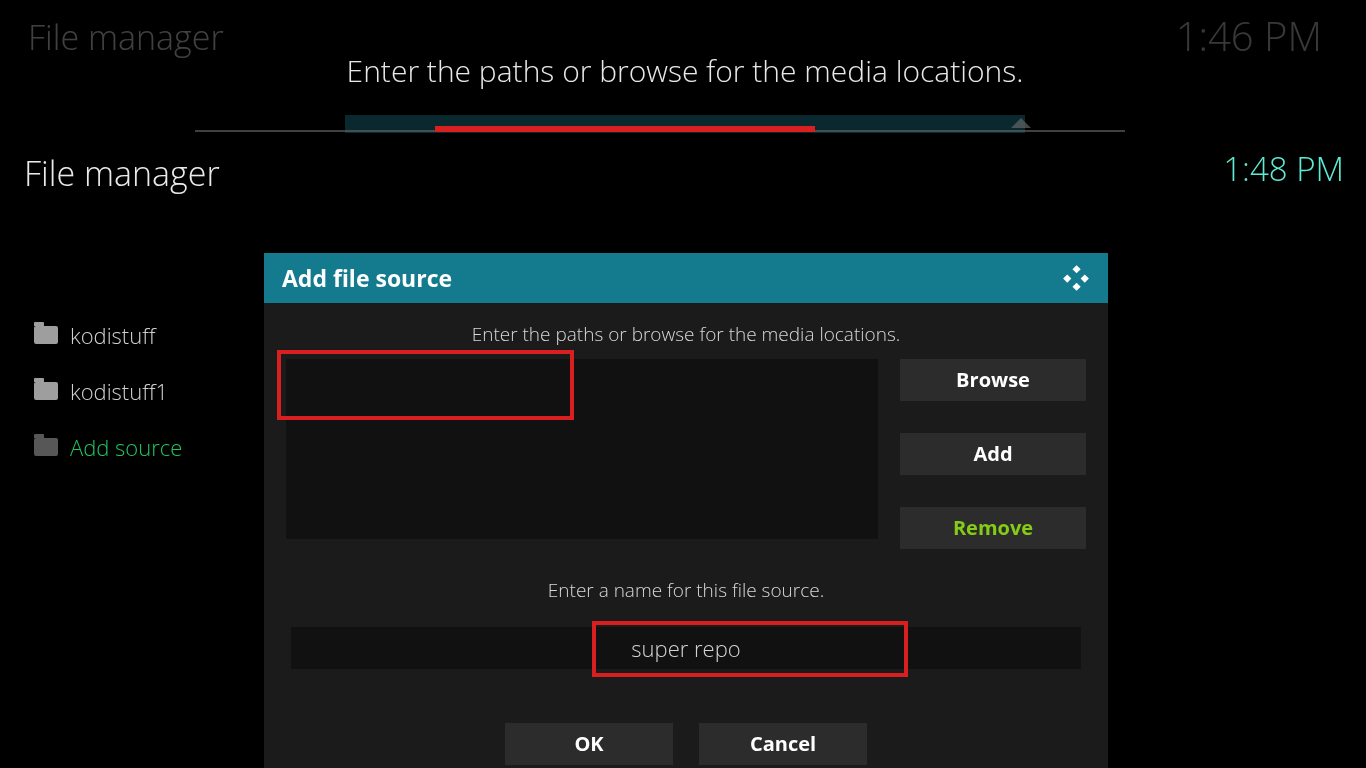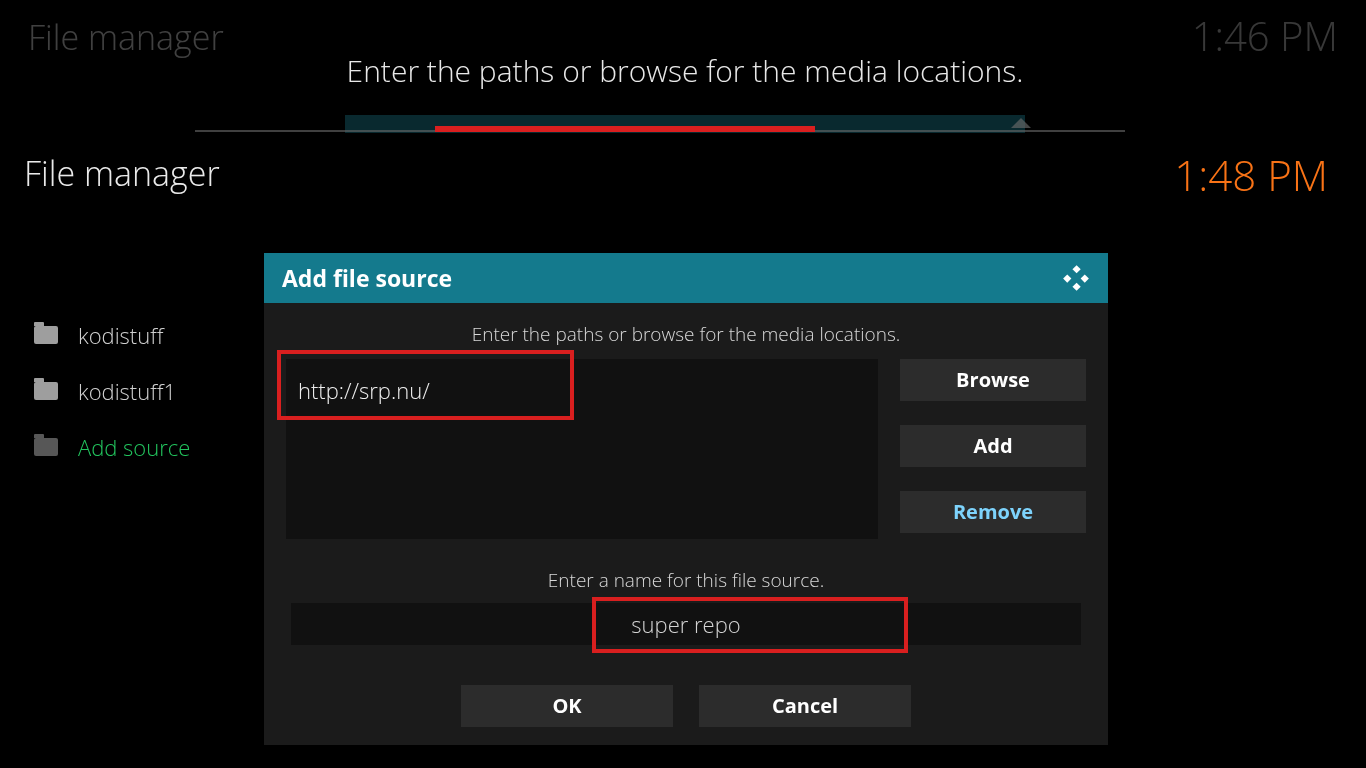--- a/index.html
+++ b/index.html
@@ -1,65 +1,65 @@
 <!DOCTYPE html>
 <html><head>
 <meta charset="utf-8">
 <style>
   * { margin:0; padding:0; box-sizing:border-box; }
   html,body { width:1366px; height:768px; overflow:hidden; background:#000; font-family:"Open Sans","Segoe UI",Arial,sans-serif; color:#fff; }
   body { position:relative; }
 
   
   .bg-header-1 { position:absolute; left:28px; top:14px; font-size:34px; font-weight:300; color:rgba(255,255,255,0.25); }
-  .bg-clock-1  { position:absolute; right:28px; top:8px; font-size:40px; font-weight:300; color:rgba(255,255,255,0.22); }
+  .bg-clock-1  { position:absolute; right:44px; top:8px; font-size:40px; font-weight:300; color:rgba(255,255,255,0.22); }
   .bg-banner   { position:absolute; left:300px; top:50px; width:770px; text-align:center; font-size:30px; font-weight:300; color:#e8e8e8; }
 
   
   .bg-rule { position:absolute; left:195px; top:130px; width:930px; height:2px; background:#6a6a6a; opacity:0.6; }
   .bg-teal { position:absolute; left:345px; top:115px; width:680px; height:18px; background:#104b55; opacity:0.55; }
   .bg-red  { position:absolute; left:435px; top:126px; width:380px; height:6px; background:#d91f1f; }
   .bg-caret{ position:absolute; right:335px; top:118px; width:0; height:0; border-left:10px solid transparent; border-right:10px solid transparent; border-bottom:10px solid #6a6a6a; opacity:0.65;}
 
   
   .fg-header { position:absolute; left:24px; top:150px; font-size:34px; font-weight:300; color:#eaeaea; }
-  .fg-clock  { position:absolute; right:38px; top:146px; font-size:42px; font-weight:300; color:#f97316; }
+  .fg-clock  { position:absolute; right:22px; top:146px; font-size:33px; font-weight:300; color:#5eead4; }
 
   
   .side { position:absolute; left:18px; top:320px; display:flex; flex-direction:column; gap:26px; }
-  .side-item { display:flex; align-items:center; gap:20px; font-size:22px; font-weight:300; color:#d0d0d0; cursor:pointer;padding-left:16px; }
+  .side-item { display:flex; align-items:center; gap:12px; font-size:22px; font-weight:300; color:#d0d0d0; cursor:pointer;padding-left:16px; }
   .side-item .folder-ico { width:24px; height:18px; background:#9e9e9e; border-radius:2px; position:relative; }
   .side-item .folder-ico:before { content:""; position:absolute; top:-4px; left:0; width:10px; height:4px; background:#9e9e9e; border-radius:1px 1px 0 0;}
   .side-item.active { color:#22c55e; }
   .side-item.active .folder-ico, .side-item.active .folder-ico:before { background:#575757; }
 
   
   .dlg { position:absolute; left:264px; top:253px; width:844px; background:#1b1b1b; }
   .dlg-title { background:#147a8d; display:flex; align-items:center; justify-content:space-between; height:50px; padding:0 18px; }
   .dlg-title-text { font-size:23px; font-weight:700; }
   .kodi-logo { width:28px; height:28px; position:relative; display:inline-block; }
   .kodi-logo svg { width:28px; height:28px; }
   .dlg-body { padding:0 22px 18px 22px; }
   .instr { text-align:center; font-size:19px; font-weight:300; color:#d8d8d8; padding:18px 0 12px; }
 
   .row { display:flex; gap:22px; }
   .path-box { flex:1; background:#111; height:180px; position:relative; }
   .path-input { position:absolute; left:0; top:0; right:0; height:62px; line-height:62px; padding-left:12px; font-size:22px; font-weight:300; color:#eee; background:transparent; }
   .hl1 { position:absolute; left:-9px; top:-9px; width:297px; height:70px; border:4px solid #d91f1f; pointer-events:none;}
-  .btn-col { width:186px; display:flex; flex-direction:column; gap:24px; }
+  .btn-col { width:186px; display:flex; flex-direction:column; gap:32px; }
   .btn { height:42px; background:#2c2c2c; text-align:center; line-height:42px; font-size:20px; font-weight:700; cursor:pointer; }
-  .btn.disabled { color:#7dd3fc; cursor:default; }
+  .btn.disabled { color:#84cc16; cursor:default; }
 
   .instr2 { text-align:center; font-size:19px; font-weight:300; color:#d8d8d8; padding:28px 0 10px; }
   .name-wrap { position:relative; }
-  .name-input { display:block; margin:0 auto; width:790px; height:42px; background:#111; border:none; text-align:center; font-size:22px; font-weight:300; color:#d4d4d4; line-height:42px;}
+  .name-input { display:block; margin:14px auto; width:790px; height:42px; background:#111; border:none; text-align:center; font-size:22px; font-weight:300; color:#d4d4d4; line-height:42px;}
   .hl2 { position:absolute; left:306px; top:-6px; width:316px; height:56px; border:4px solid #d91f1f; pointer-events:none;}
 
   .action-row { display:flex; justify-content:center; gap:26px; padding-top:40px;}
-  .action-row .btn { width:212px; }
+  .action-row .btn { width:168px; }
 </style>
 </head>
 <body>
 
 <div class="bg-header-1">File manager</div>
 <div class="bg-clock-1">1:46 PM</div>
 <div class="bg-banner">Enter the paths or browse for the media locations.</div>
 <div class="bg-teal"></div>
 <div class="bg-rule"></div>
 <div class="bg-red"></div>
@@ -95,21 +95,20 @@
             <rect x="10" y="17" width="5" height="5" transform="rotate(45 12.5 19.5)"></rect>
           </g>
         </svg>
     </span>
   </div>
   <div class="dlg-body">
     <div class="instr">Enter the paths or browse for the media locations.</div>
 
     <div class="row">
       <div class="path-box">
-        <div class="path-input">http://srp.nu/</div>
         <div class="hl1"></div>
       </div>
       <div class="btn-col">
         <div class="btn">Browse</div>
         <div class="btn">Add</div>
         <div class="btn disabled">Remove</div>
       </div>
     </div>
 
     <div class="instr2">Enter a name for this file source.</div>

